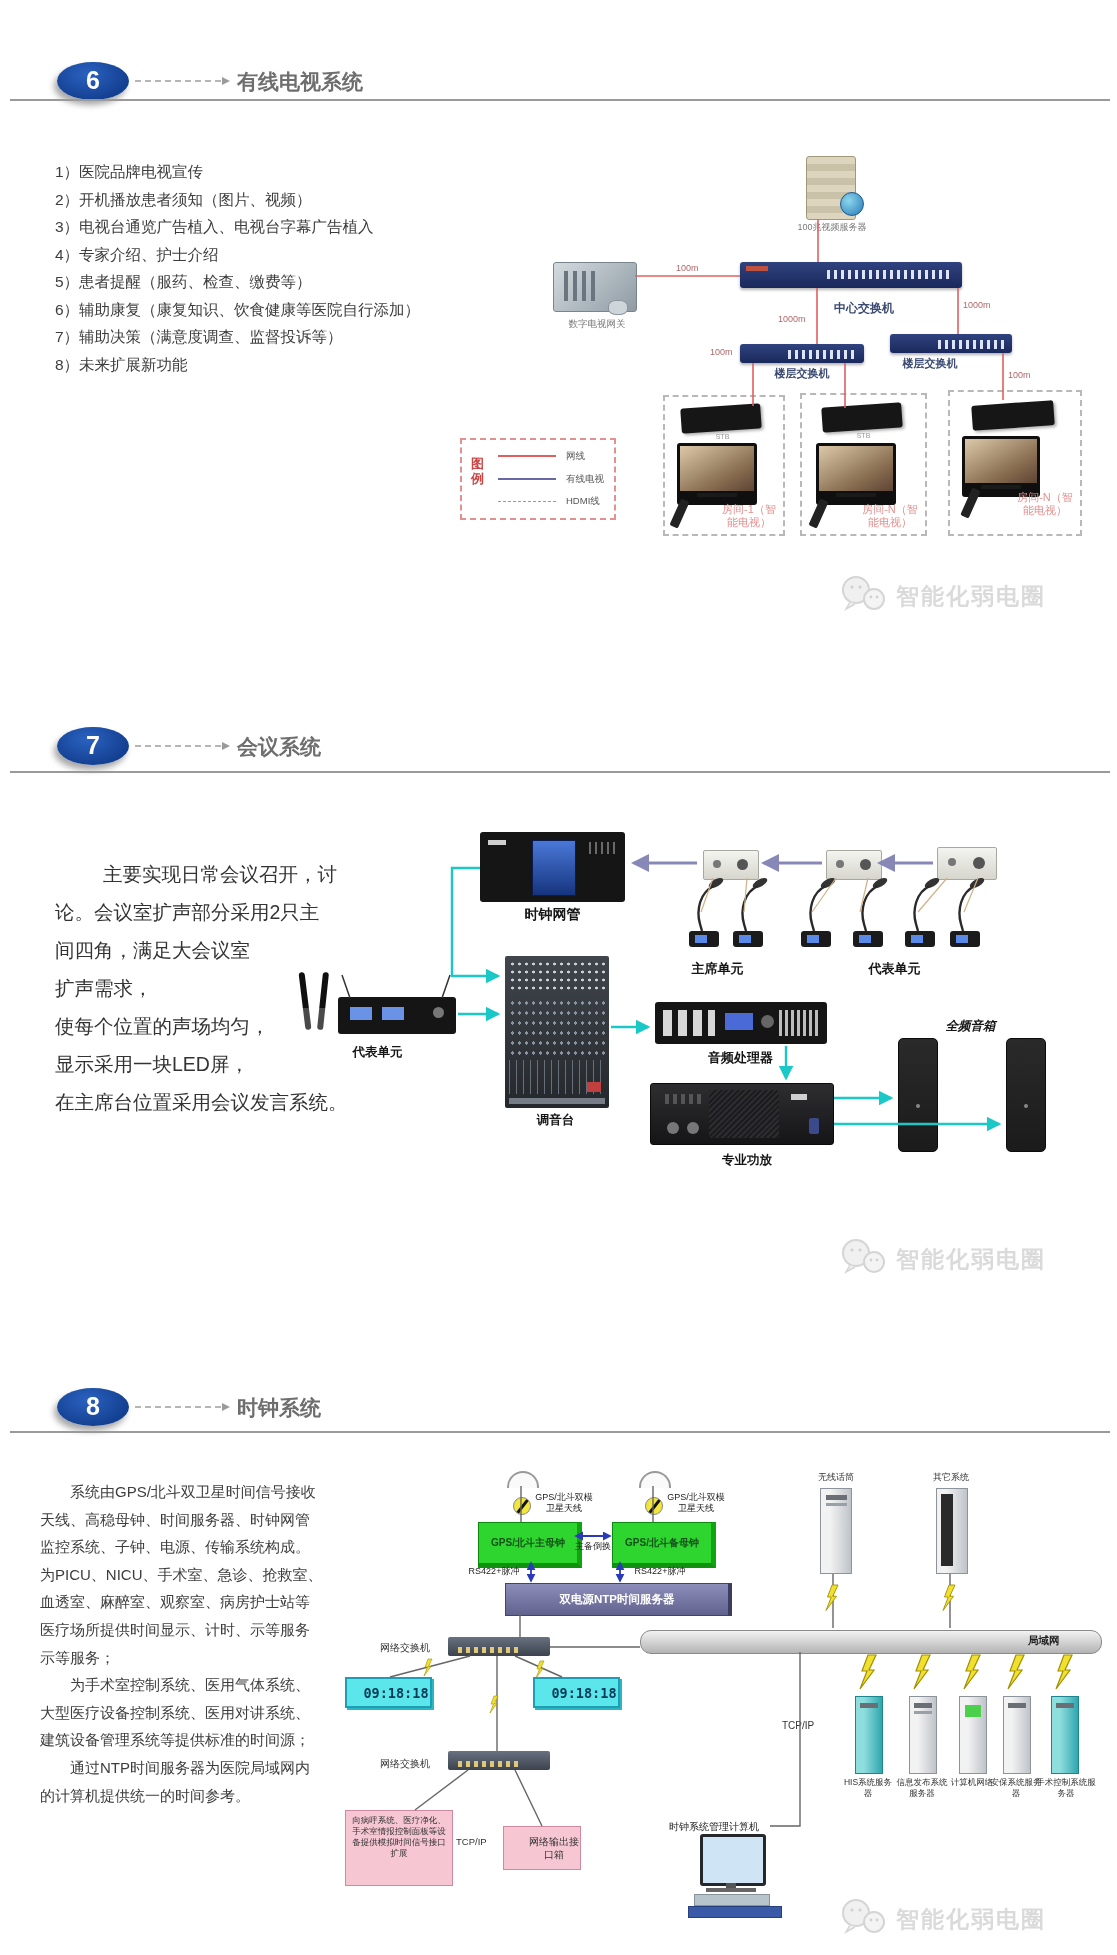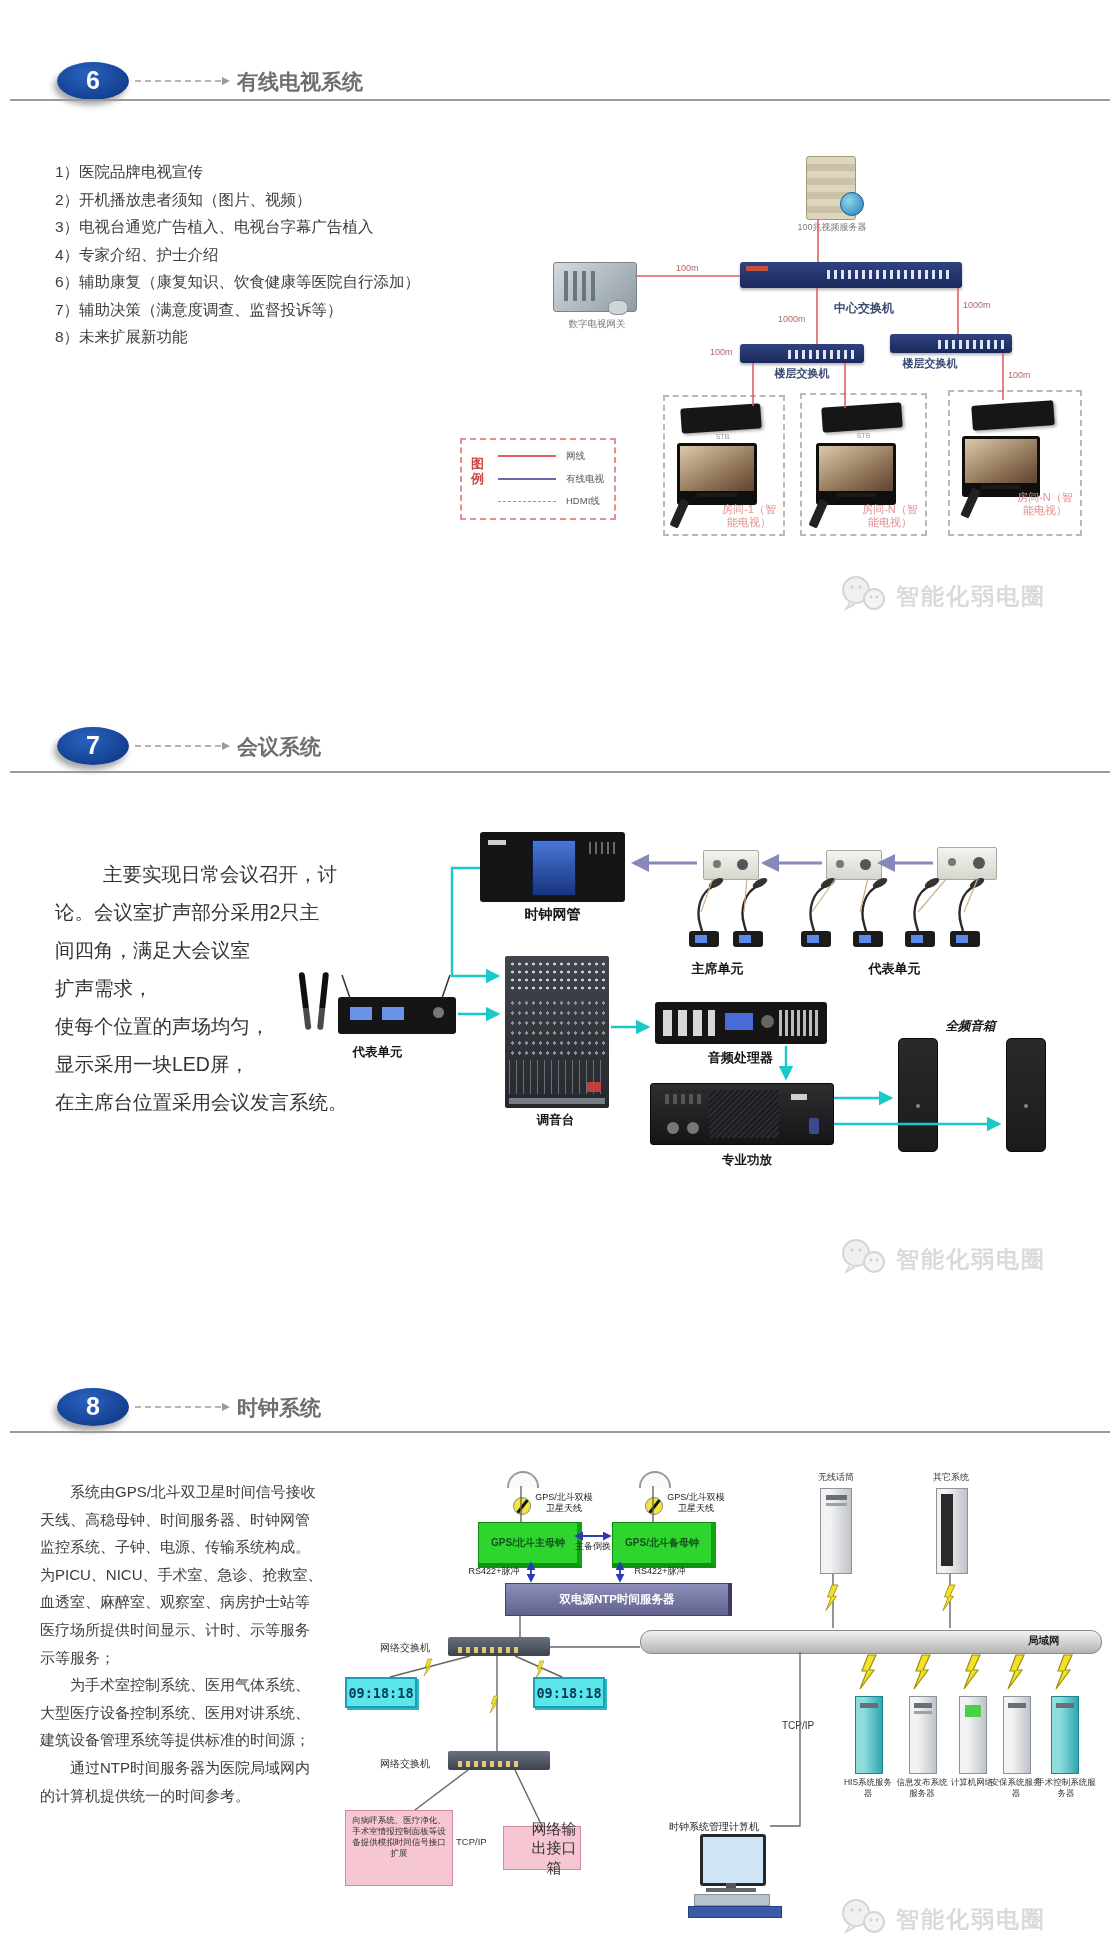--- a/index.html
+++ b/index.html
@@ -39,21 +39,21 @@
   .blackdev{background:#151515;border-radius:3px;}
   .b7lbl{font-weight:bold;color:#151515;text-align:center;white-space:nowrap;}
   .whiteunit{background:linear-gradient(#f4f4f0,#d6d6ce);border:1px solid #a8a8a0;border-radius:2px;}
   .udot{position:absolute;border-radius:50%;background:#777;}
   .greenbox{background:#2fd52f;border:1px solid #0d8a0d;border-right:5px solid #12a312;border-bottom:5px solid #0e9210;
             display:flex;align-items:center;justify-content:center;font-size:10px;font-weight:bold;color:#14501a;text-align:center;}
   .slatebox{background:linear-gradient(#8d8dbb,#62628e);border:1px solid #44446a;border-right:4px solid #3c3c60;
             display:flex;align-items:center;justify-content:center;color:#fff;font-size:11.5px;font-weight:bold;}
   .pink{background:#f6c6d2;border:1px solid #cf8aa0;}
   .clockbox{background:#5ae6ea;border:2px solid #1e9eb4;display:flex;align-items:center;justify-content:center;
-            font-family:"DejaVu Sans Mono",monospace;font-weight:bold;font-size:13.5px;color:#073a56;box-shadow:2px 2px 0 #2cb6c2;}
+            font-family:"DejaVu Sans Mono",monospace;font-weight:bold;font-size:13.5px;color:#073a56;box-shadow:2px 2px 0 #2cb6c2;padding-left:15px;}
   .tower{background:linear-gradient(90deg,#f2f2f2 30%,#bfc3c9);border:1px solid #8d939b;}
   .tower.teal{background:linear-gradient(90deg,#8fdede 30%,#2fa6ae);border-color:#1d858d;}
   .tslot{position:absolute;left:15%;top:6px;width:70%;height:5px;background:#6a6f76;}
   .tslot2{position:absolute;left:15%;top:14px;width:70%;height:3px;background:#9aa0a8;}
   .s8lbl{font-size:8.5px;color:#333;text-align:center;line-height:1.3;}
   .s8small{font-size:9px;color:#222;text-align:center;line-height:1.25;}
   .dome{border:2px solid #999;border-bottom:none;border-radius:30px 30px 0 0;background:#fafafa;}
   .arrcircle{border-radius:50%;background:#f2e63a;border:1px solid #888;overflow:hidden;}
   .arrcircle:after{content:"";position:absolute;left:46%;top:-15%;width:2.5px;height:130%;background:#111;transform:rotate(38deg);}
   .netsw{background:linear-gradient(#687180,#3c434e);border-radius:2px;}
@@ -76,20 +76,21 @@
   <div class="abs dashline" style="left:135px;top:80px;width:86px;"></div>
   <div class="abs dasharrow" style="left:222px;top:77px;"></div>
   <div class="abs sec-title" style="left:237px;top:68px;">有线电视系统</div>
   <div class="abs hr" style="left:10px;top:99px;width:1100px;"></div>
 
   <div class="abs list" style="left:55px;top:158px;width:420px;">
     <div>1）医院品牌电视宣传</div>
     <div>2）开机播放患者须知（图片、视频）</div>
     <div>3）电视台通览广告植入、电视台字幕广告植入</div>
     <div>4）专家介绍、护士介绍</div>
+    <div>5）患者提醒（服药、检查、缴费等）</div>
     <div>6）辅助康复（康复知识、饮食健康等医院自行添加）</div>
     <div>7）辅助决策（满意度调查、监督投诉等）</div>
     <div>8）未来扩展新功能</div>
   </div>
 
   <div class="abs" style="left:806px;top:156px;width:48px;height:62px;background:repeating-linear-gradient(180deg,#ddd5bd 0 7px,#cac2a8 7px 14px);border:1px solid #a09878;border-radius:3px;"></div>
   <div class="abs" style="left:840px;top:192px;width:22px;height:22px;border-radius:50%;background:radial-gradient(circle at 35% 35%,#8ad8ec,#2a78b8);border:1px solid #1d5a8e;"></div>
   <div class="abs graylbl" style="left:778px;top:221px;width:108px;font-size:9px;">100兆视频服务器</div>
 
   <div class="abs switch-navy" style="left:740px;top:262px;width:222px;height:26px;">
@@ -390,21 +391,21 @@
   <div class="abs s8lbl" style="left:366px;top:1757px;width:78px;font-size:10px;">网络交换机</div>
   <div class="abs netsw" style="left:448px;top:1751px;width:102px;height:19px;">
       <div class="netports"></div>
     </div>
 
   <div class="abs pink" style="left:345px;top:1810px;width:108px;height:76px;padding:4px;box-sizing:border-box;">
     <div class="s8lbl" style="font-size:8.5px;">向病呼系统、医疗净化、手术室情报控制面板等设备提供模拟时间信号接口扩展</div>
   </div>
   <div class="abs" style="left:456px;top:1836px;width:46px;font-size:9.5px;color:#333;">TCP/IP</div>
   <div class="abs pink" style="left:503px;top:1826px;width:76px;height:42px;display:flex;align-items:center;justify-content:center;">
-    <div class="s8lbl" style="font-size:15px;padding-left:24px;">网络输出接口箱</div>
+    <div class="s8lbl" style="font-size:10px;padding-left:24px;">网络输出接口箱</div>
   </div>
 
   <div class="abs" style="left:644px;top:1820px;width:140px;font-size:10px;color:#222;text-align:center;">时钟系统管理计算机</div>
   <div class="abs" style="left:700px;top:1834px;width:60px;height:46px;border:3px solid #26272b;border-radius:3px;background:#cfe4f4;"></div>
   <div class="abs" style="left:726px;top:1883px;width:10px;height:5px;background:#555;"></div>
   <div class="abs" style="left:706px;top:1888px;width:50px;height:4px;background:#666;"></div>
   <div class="abs" style="left:694px;top:1894px;width:74px;height:10px;background:#b8c4cc;border:1px solid #88949c;"></div>
   <div class="abs" style="left:688px;top:1906px;width:92px;height:10px;background:#3a5aa8;border:1px solid #26407e;"></div>
 
   <div class="abs" style="left:838px;top:1893px;width:250px;height:52px;">

